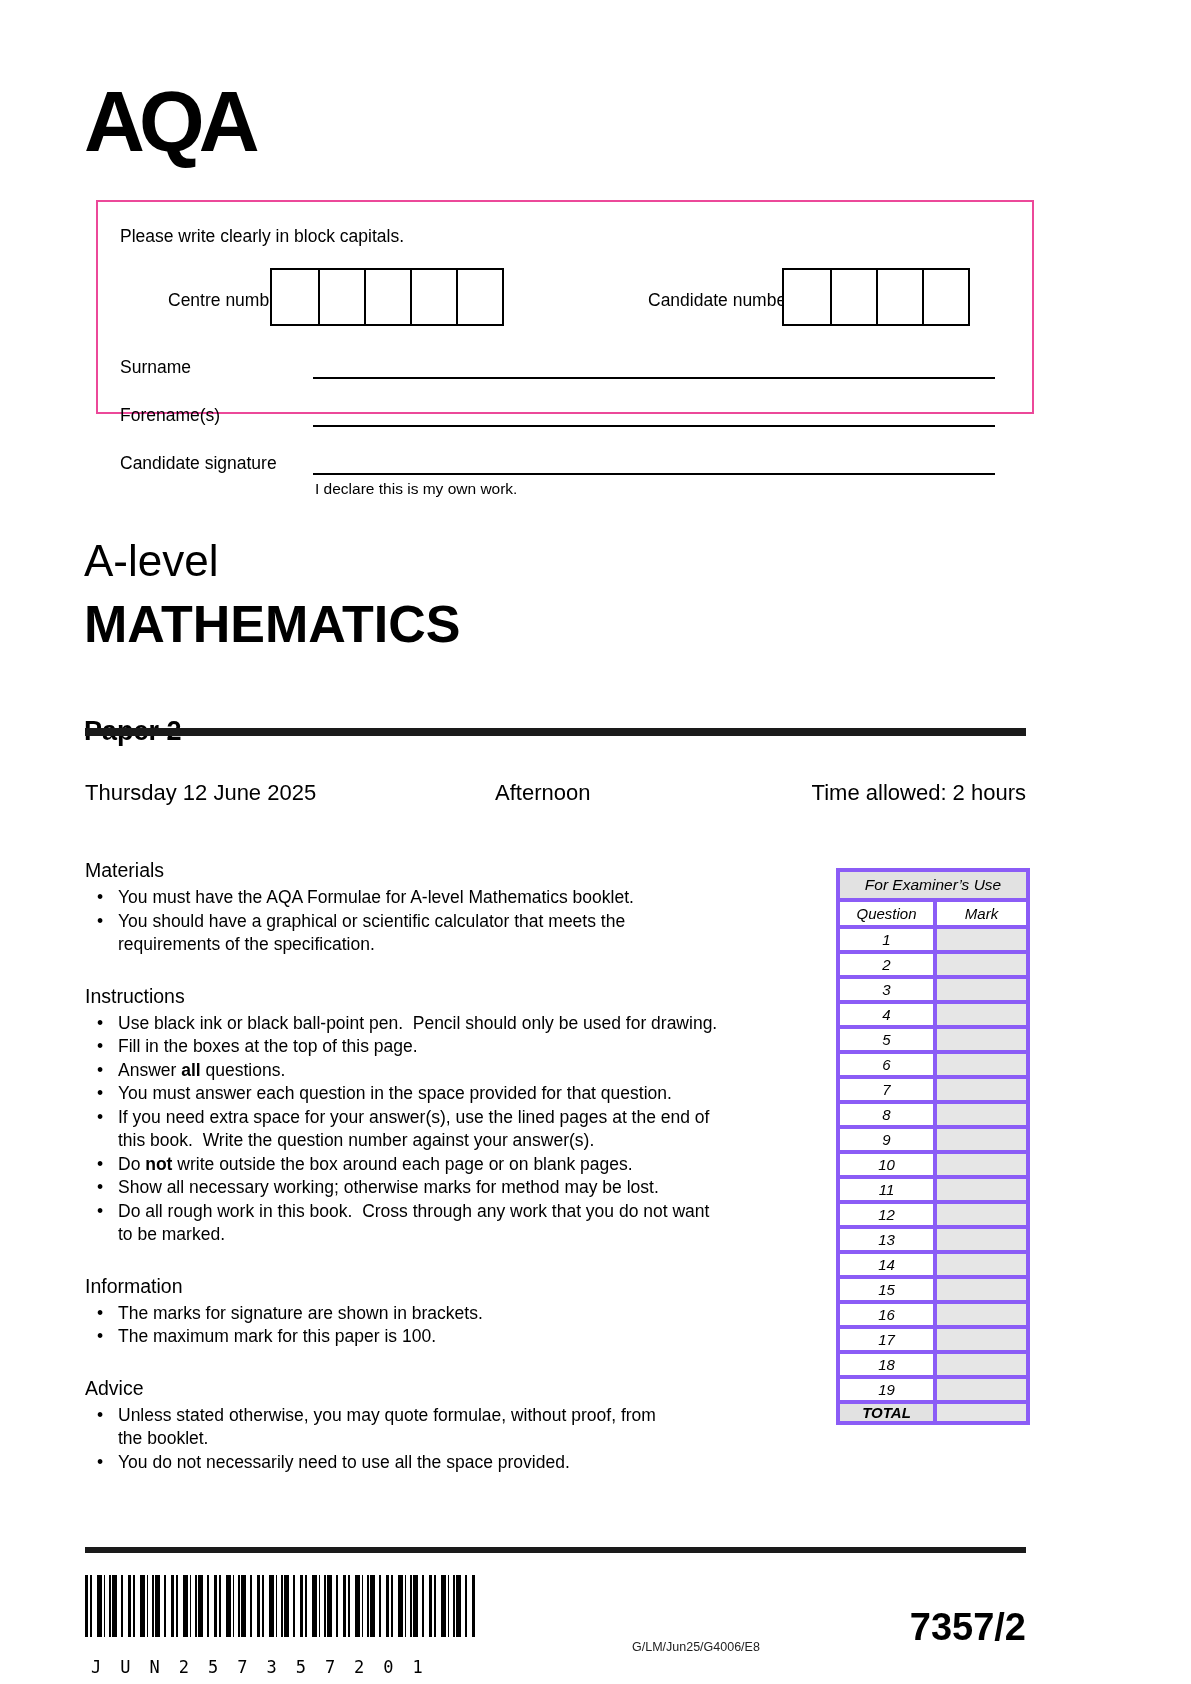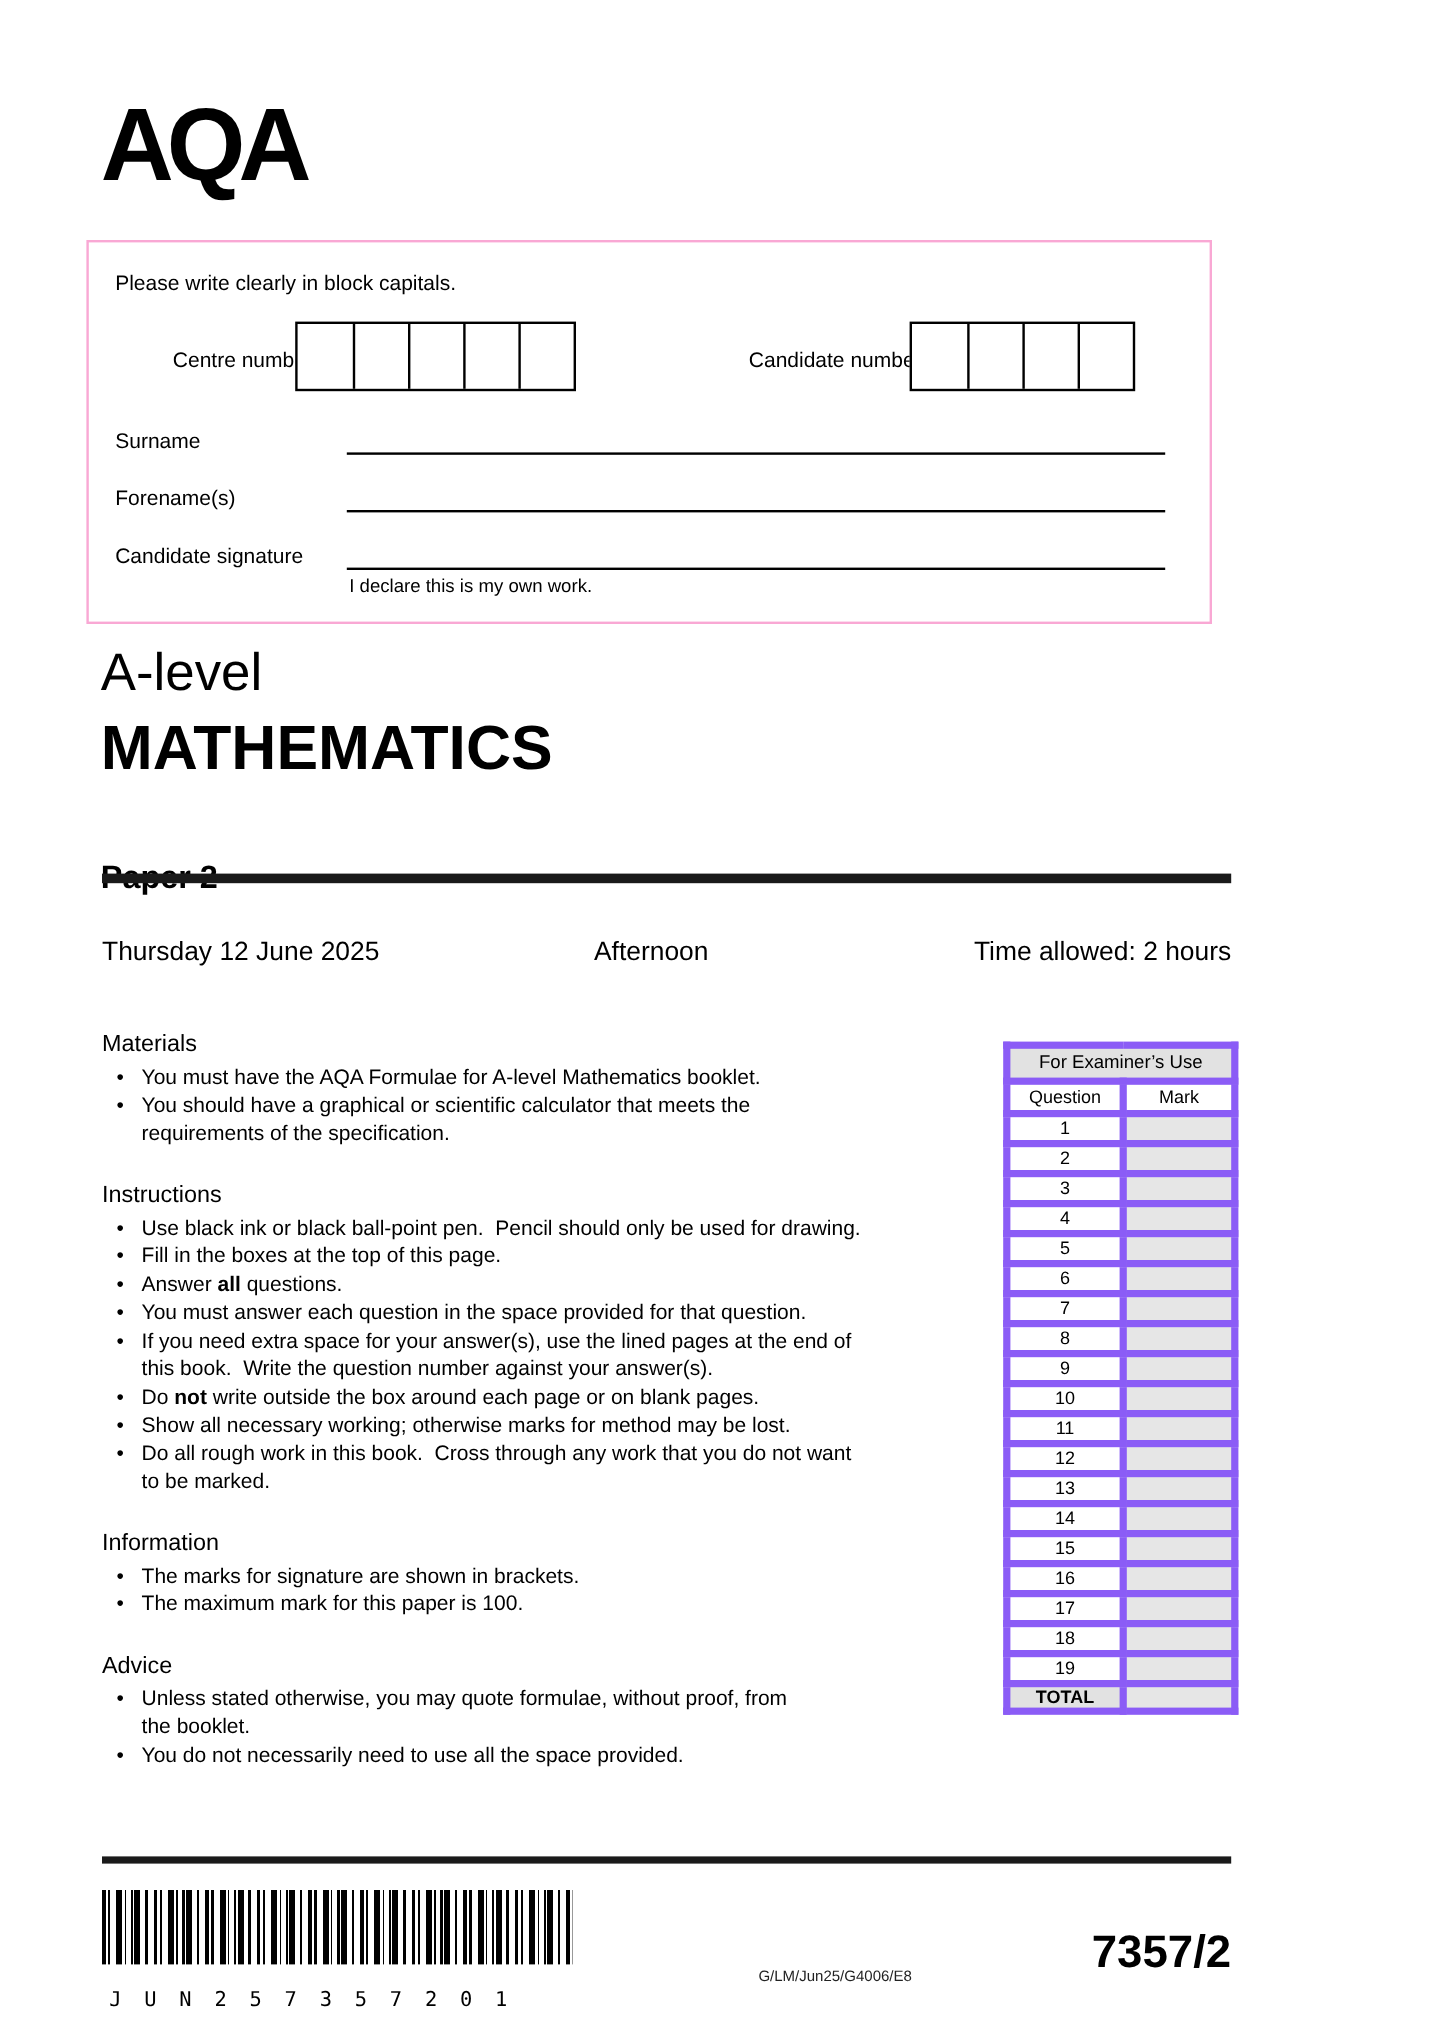--- a/index.html
+++ b/index.html
@@ -21,23 +21,23 @@
     font-weight: 900;
     letter-spacing: -6px;
     transform: scaleX(0.98);
     transform-origin: left top;
     line-height: 1;
   }
 
   
   .cand-box {
     position: absolute;
-    left: 72px; top: 200px;
-    width: 938px; height: 320px;
-    border: 2px solid #f9a8d4;
+    left: 96px; top: 200px;
+    width: 938px; height: 214px;
+    border: 2px solid #ec4899;
   }
   .cand-instruction {
     position: absolute; left: 22px; top: 24px;
     font-size: 17.5px;
   }
   .num-row-label { position: absolute; font-size: 17.5px; margin-left: 48px; }
   .centre-label { left: 22px; top: 88px; }
   .candnum-label { left: 502px; top: 88px; }
   .cellgroup {
     position: absolute; top: 66px;
@@ -120,23 +120,24 @@
 
   
   .exam-table {
     position: absolute; left: 836px; top: 868px;
     border-collapse: collapse;
     font-size: 15px;
     table-layout: fixed;
     width: 190px;
   }
   .exam-table td {
-    border: 6px solid #8b5cf6;
+    border: 4px solid #8b5cf6;
     text-align: center;
     padding: 0;
+    font-style: italic;
   }
   .exam-table .tbl-title td {
     background: #e2e2e2;
     height: 30px;
     font-size: 15.5px;
   }
   .exam-table .tbl-head td { height: 27px; background: #fff; }
   .exam-table .qrow td { height: 25px; }
   .exam-table .qrow .mark-cell { background: #e6e6e6; }
   .exam-table .total-row td { height: 15px; background: #e2e2e2; font-weight: 700; }

